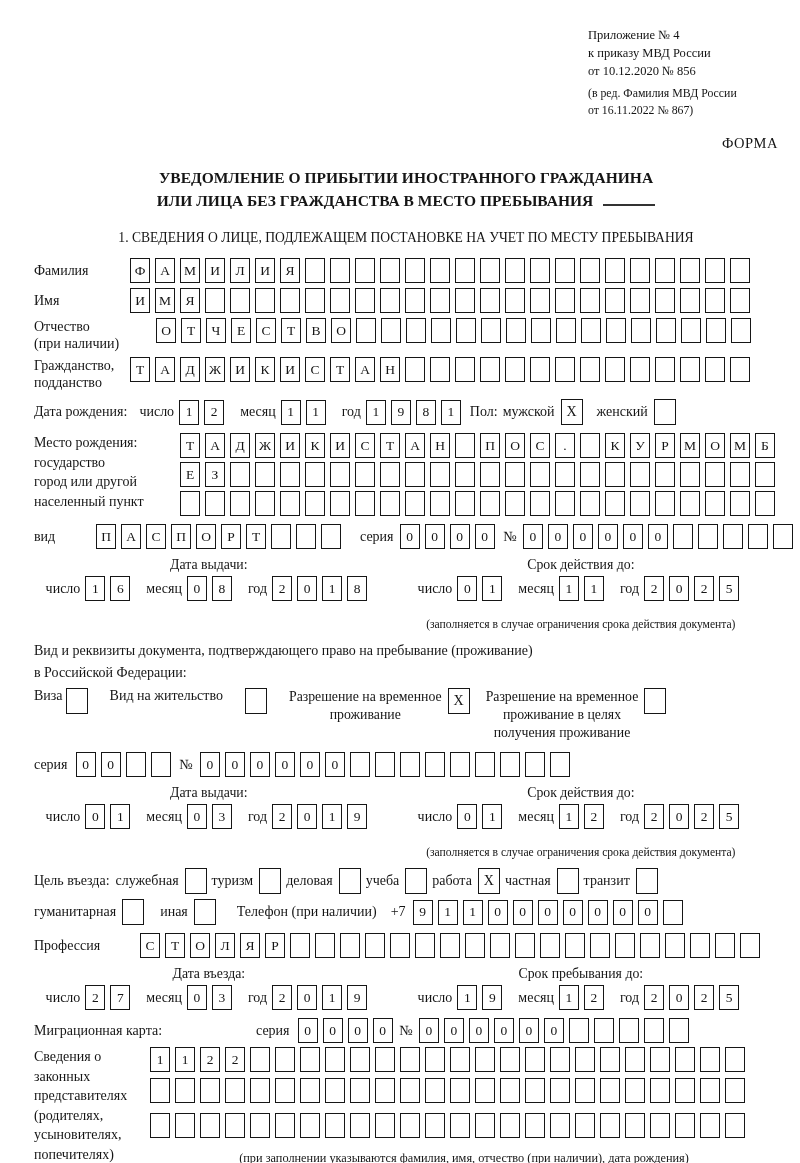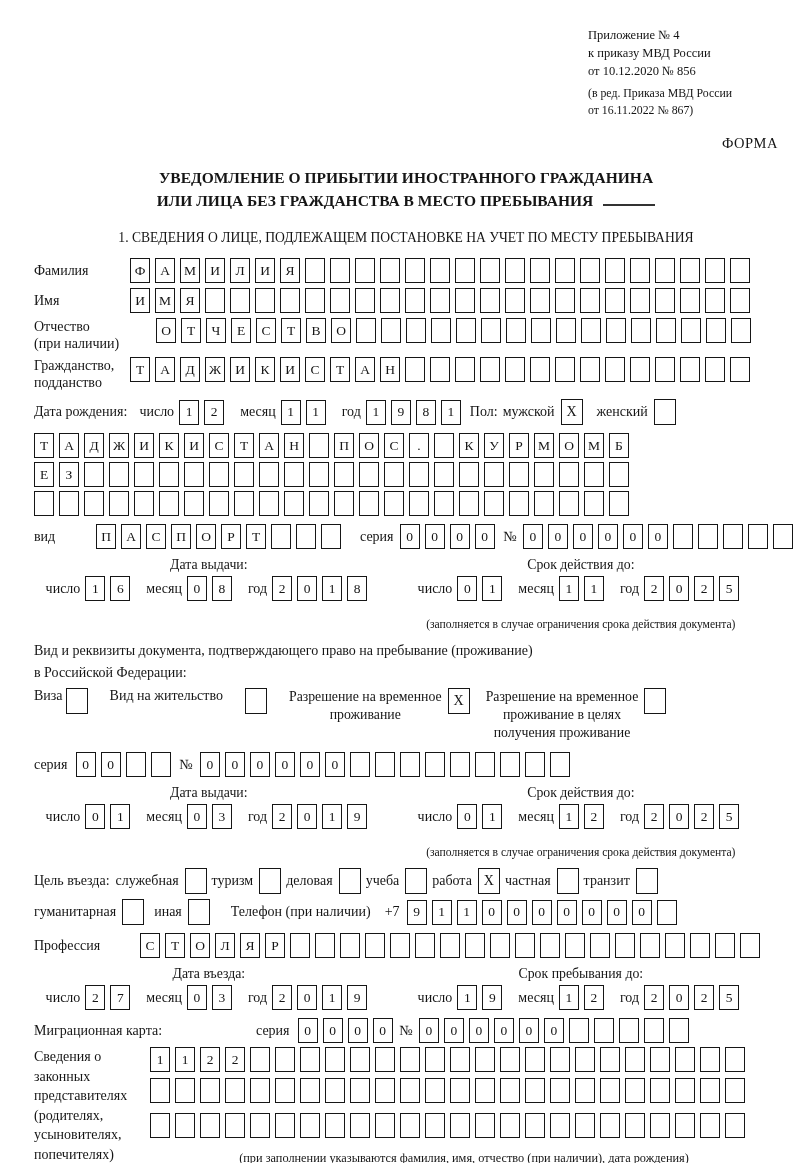--- a/index.html
+++ b/index.html
@@ -57,21 +57,21 @@
 </style>
 </head>
 <body>
 
 <div class="page">
 
   <div class="apx">
     <div>Приложение № 4</div>
     <div>к приказу МВД России</div>
     <div>от 10.12.2020 № 856</div>
-    <div class="rev first">(в ред. Приказа МВД России</div>
+    <div class="rev first">(в ред. Фамилия МВД России</div>
     <div class="rev">от 16.11.2022 № 867)</div>
     <div class="forma">ФОРМА</div>
   </div>
 
   <div class="title">
     <div>УВЕДОМЛЕНИЕ О ПРИБЫТИИ ИНОСТРАННОГО ГРАЖДАНИНА</div>
     <div><span>ИЛИ ЛИЦА БЕЗ ГРАЖДАНСТВА В МЕСТО ПРЕБЫВАНИЯ</span><span class="blank"></span></div>
   </div>
 
   <div class="sec1">1. СВЕДЕНИЯ О ЛИЦЕ, ПОДЛЕЖАЩЕМ ПОСТАНОВКЕ НА УЧЕТ ПО МЕСТУ ПРЕБЫВАНИЯ</div>
@@ -227,20 +227,26 @@
         </span>
       </span>
     <span class="w" style="margin-left:4px">Пол:</span>
     <span class="w" style="margin-left:5px">мужской</span>
     <span class="cb">X</span>
     <span class="w" style="margin-left:6px">женский</span>
     <span class="cb"></span>
   </div>
 
   <div class="rowt mt8">
+    <span class="lab lab145 lab4">
+      <div>Место рождения:</div>
+      <div>государство</div>
+      <div>город или другой</div>
+      <div>населенный пункт</div>
+    </span>
     <span>
       <div class="cells">
           <span class="cell">Т</span>
           <span class="cell">А</span>
           <span class="cell">Д</span>
           <span class="cell">Ж</span>
           <span class="cell">И</span>
           <span class="cell">К</span>
           <span class="cell">И</span>
           <span class="cell">С</span>
@@ -523,21 +529,21 @@
     <span class="cb">X</span>
     <span class="dw">частная</span>
     <span class="cb"></span>
     <span class="dw">транзит</span>
     <span class="cb"></span>
   </div>
 
   <div class="row purpose">
     <span class="dw ind85">гуманитарная</span>
     <span class="cb"></span>
-    <span class="dw" style="margin-left:5px">иная</span>
+    <span class="dw" style="margin-left:11px">иная</span>
     <span class="cb"></span>
     <span class="w" style="margin:0 14px 0 16px">Телефон (при наличии)</span>
     <span class="w" style="margin-right:7px">+7</span>
     <span class="cells phone">
         <span class="cell">9</span>
         <span class="cell">1</span>
         <span class="cell">1</span>
         <span class="cell">0</span>
         <span class="cell">0</span>
         <span class="cell">0</span>

